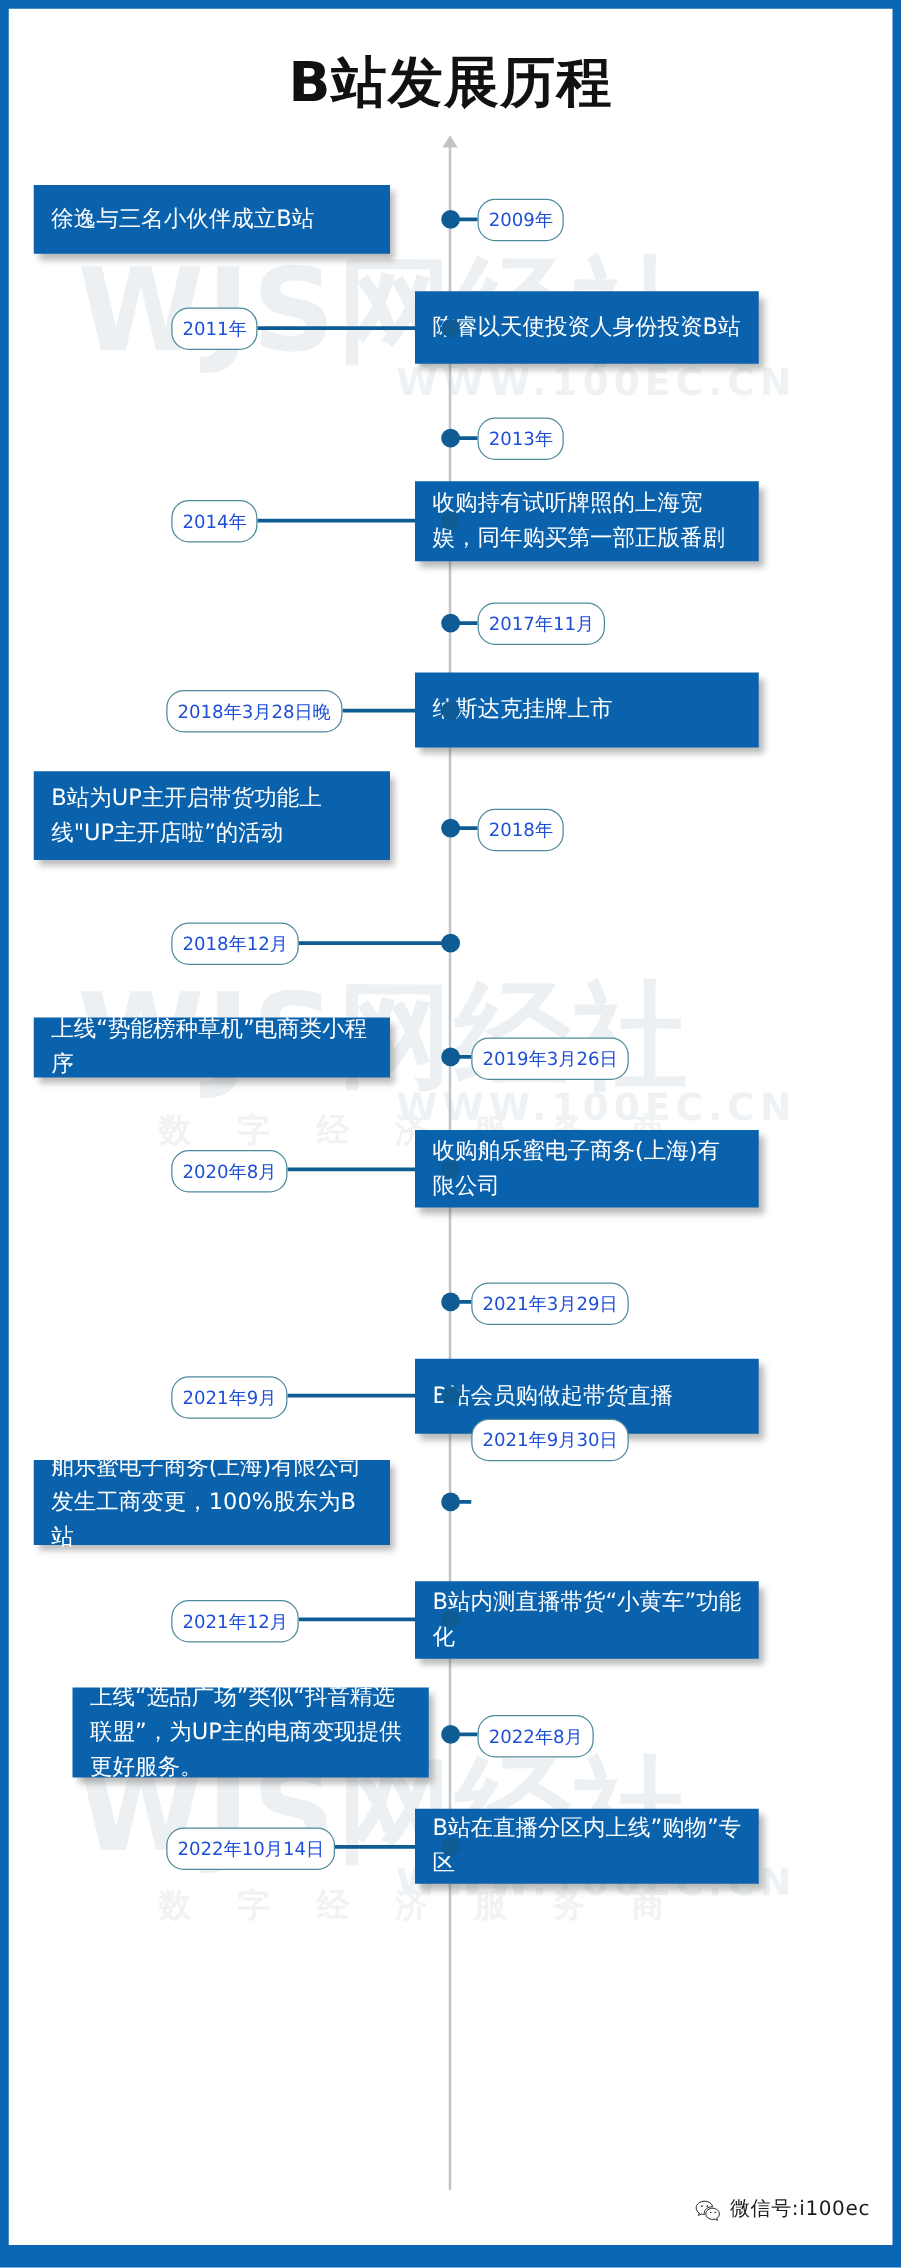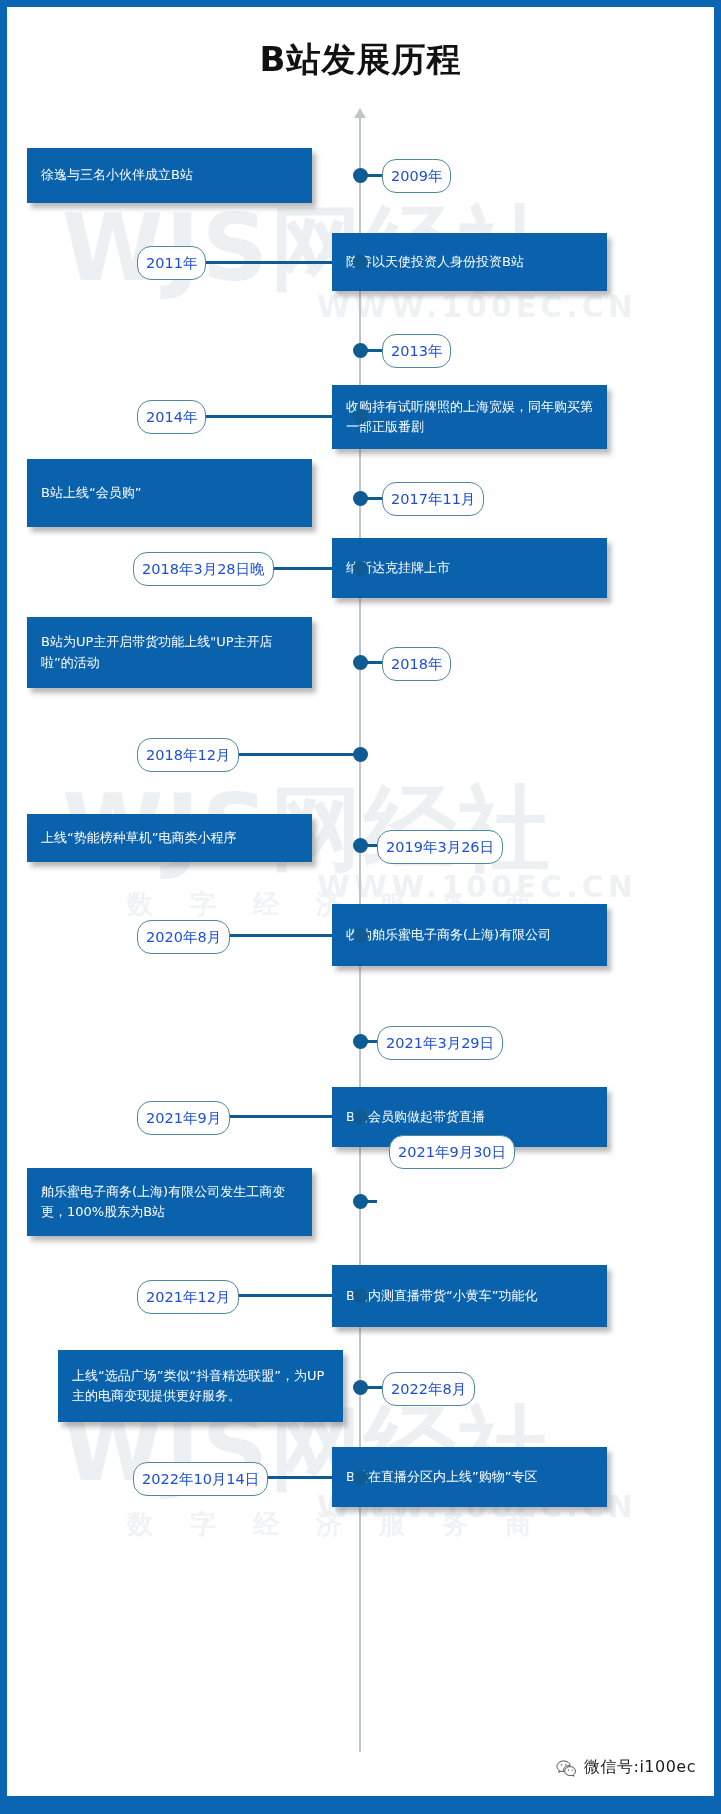--- a/index.html
+++ b/index.html
@@ -35,21 +35,21 @@
     z-index:0;
   }
   .wm.big   { font-size:92px; letter-spacing:2px; color:#edf0f2; }
   .wm.mid   { font-size:30px; letter-spacing:4px; color:#eff2f4; }
   .wm.small { font-size:26px; letter-spacing:14px; color:#f0f2f4; }
 
   
   #title {
     position:absolute; top:30px; left:0; right:0;
     text-align:center;
-    font-size:34px;
+    font-size:44px;
     font-weight:bold;
     color:#111;
     letter-spacing:1px;
     z-index:5;
   }
 
   
   #axis {
     position:absolute;
     left:352px;
@@ -88,21 +88,21 @@
     height:3px;
     background:#0E5C93;
     z-index:4;
   }
 
   
   .card {
     position:absolute;
     background:#0A62AD;
     color:#ffffff;
-    font-size:13px;
+    font-size:18px;
     line-height:1.55;
     padding:10px 14px;
     display:flex;
     align-items:center;
     box-shadow:4px 5px 5px rgba(90,90,90,.42);
     z-index:5;
   }
   .card span { display:block; }
 
   
@@ -173,23 +173,20 @@
         <div class="node" style="top: 248px;"></div>
         <div class="pill" style="left: 375px; top: 327px;">2013年</div>
         <div class="conn" style="top: 342px; left: 353px; width: 22px;"></div>
         <div class="node" style="top: 336px;"></div>
         <div class="card" style="left: 325px; top: 378px; width: 275px; height: 64px;">
           <span>收购持有试听牌照的上海宽娱，同年购买第一部正版番剧</span>
         </div>
         <div class="pill" style="left: 130px; top: 393px;">2014年</div>
         <div class="conn" style="top: 408px; left: 199.406px; width: 153.594px;"></div>
         <div class="node" style="top: 402px;"></div>
-        <div class="card" style="left: 20px; top: 452px; width: 285px; height: 68px;">
-          <span>B站上线“会员购”</span>
-        </div>
         <div class="pill" style="left: 375px; top: 475px;">2017年11月</div>
         <div class="conn" style="top: 490px; left: 353px; width: 22px;"></div>
         <div class="node" style="top: 484px;"></div>
         <div class="card" style="left: 325px; top: 531px; width: 275px; height: 60px;">
           <span>纳斯达克挂牌上市</span>
         </div>
         <div class="pill" style="left: 126px; top: 545px;">2018年3月28日晚</div>
         <div class="conn" style="top: 560px; left: 266.578px; width: 86.4219px;"></div>
         <div class="node" style="top: 554px;"></div>
         <div class="card" style="left: 20px; top: 610px; width: 285px; height: 71px;">
@@ -218,21 +215,21 @@
         <div class="node" style="top: 1027px;"></div>
         <div class="card" style="left: 325px; top: 1080px; width: 275px; height: 60px;">
           <span>B站会员购做起带货直播</span>
         </div>
         <div class="pill" style="left: 130px; top: 1094px;">2021年9月</div>
         <div class="conn" style="top: 1108px; left: 223.141px; width: 129.859px;"></div>
         <div class="node" style="top: 1102px;"></div>
         <div class="card" style="left: 20px; top: 1161px; width: 285px; height: 68px;">
           <span>舶乐蜜电子商务(上海)有限公司发生工商变更，100%股东为B站</span>
         </div>
-        <div class="pill" style="left: 370px; top: 1128px; margin-left: 12px;">2021年9月30日</div>
+        <div class="pill" style="left: 370px; top: 1128px;">2021年9月30日</div>
         <div class="conn" style="top: 1193px; left: 353px; width: 17px;"></div>
         <div class="node" style="top: 1187px;"></div>
         <div class="card" style="left: 325px; top: 1258px; width: 275px; height: 62px;">
           <span>B站内测直播带货“小黄车”功能化</span>
         </div>
         <div class="pill" style="left: 130px; top: 1273px;">2021年12月</div>
         <div class="conn" style="top: 1287px; left: 232.359px; width: 120.641px;"></div>
         <div class="node" style="top: 1281px;"></div>
         <div class="card" style="left: 20px; top: 1343px; width: 285px; height: 72px; margin-left: 31px;">
           <span>上线“选品广场”类似“抖音精选联盟”，为UP主的电商变现提供更好服务。</span>

